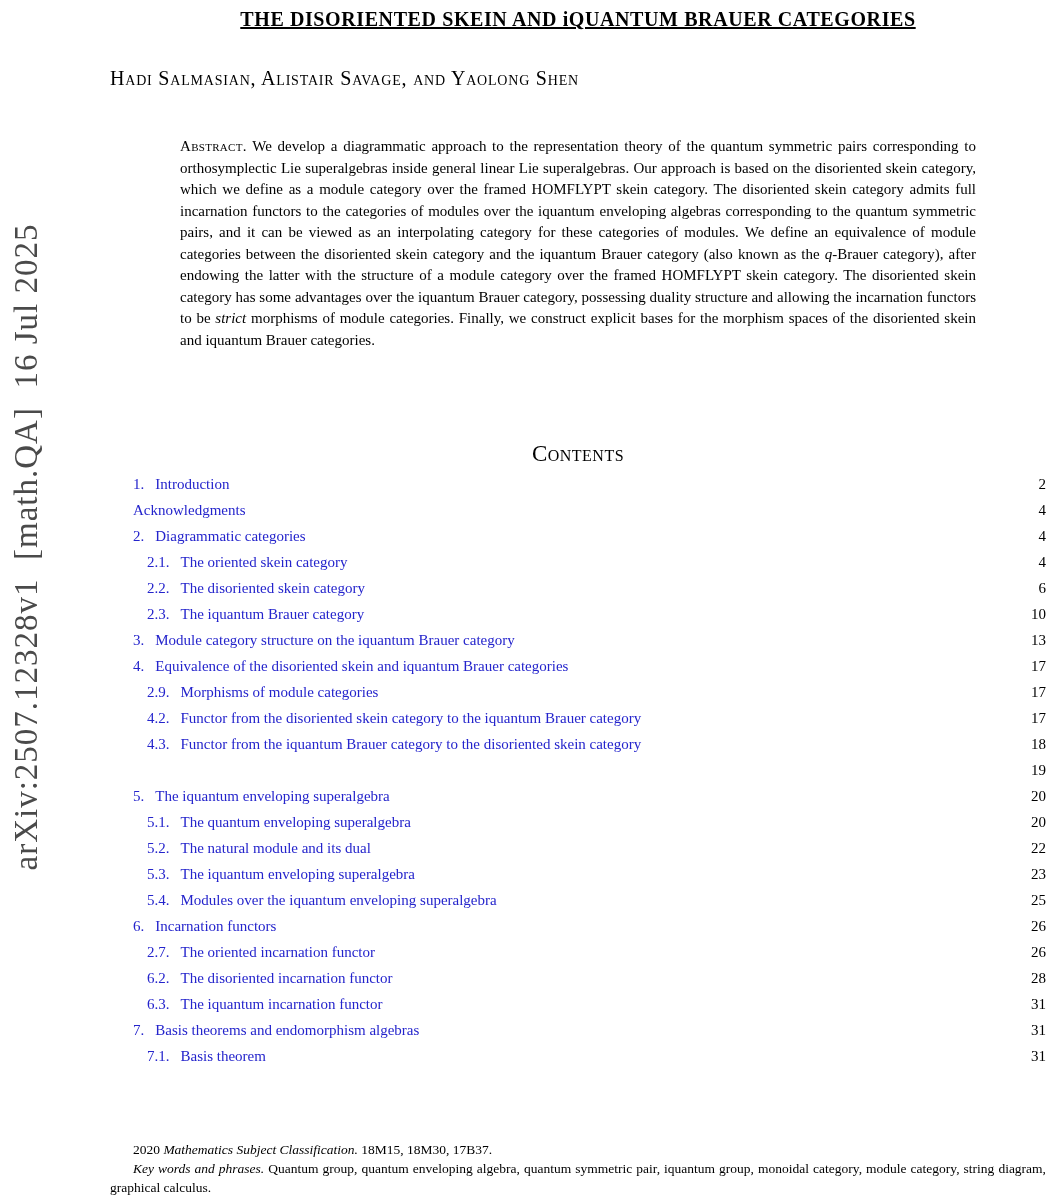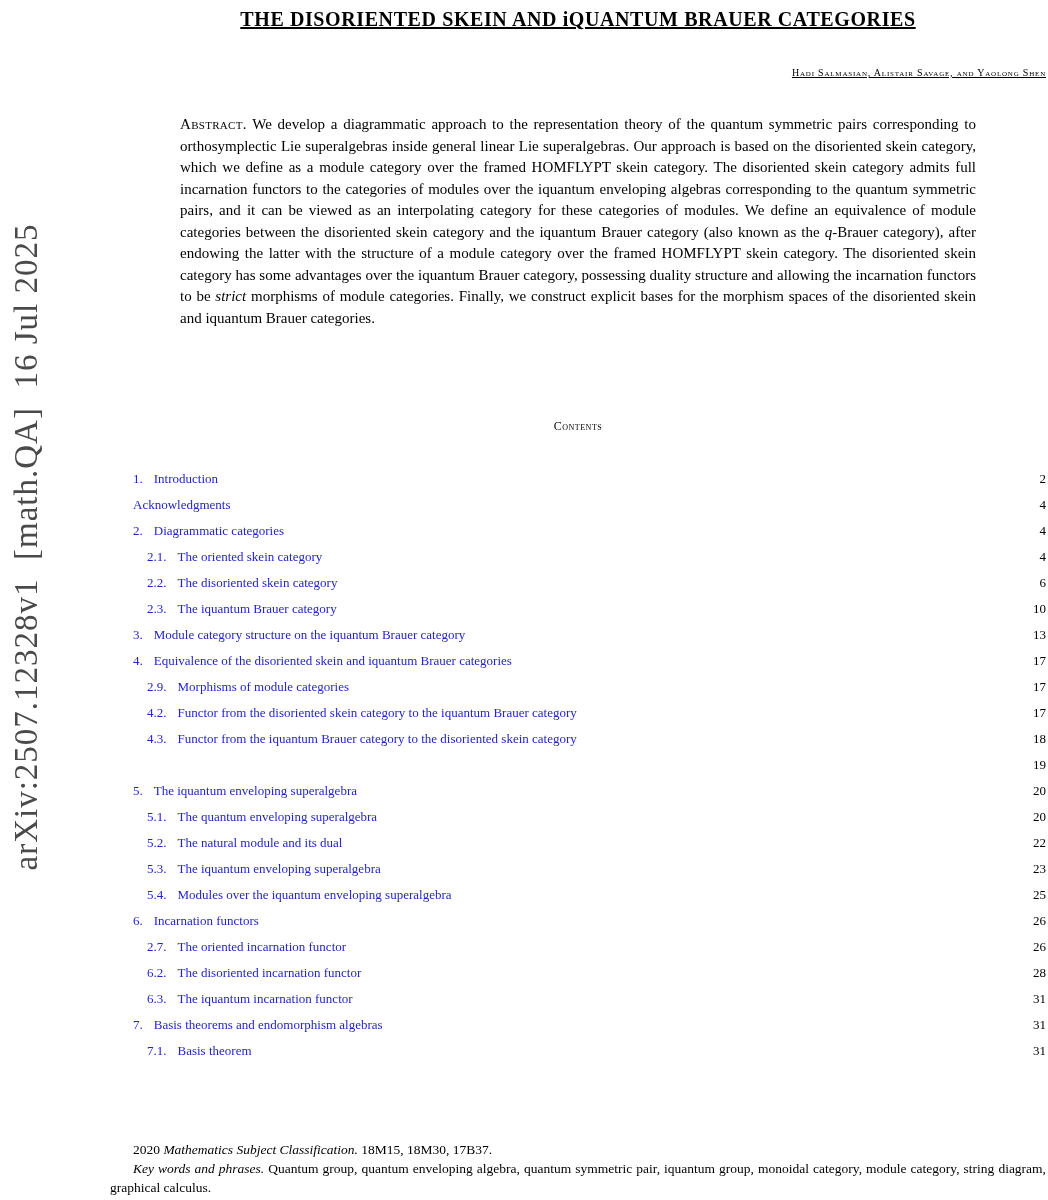--- a/index.html
+++ b/index.html
@@ -36,51 +36,50 @@
     margin-top: 8px;
     text-align: center;
     font-size: 20px;
     font-weight: bold;
     letter-spacing: 0.6px;
     text-decoration: underline;
   }
 
   .paper-authors {
     margin-top: 36px;
-    text-align: right;
-    font-size: 10px;
+    text-align: left;
+    font-size: 20px;
     font-variant: small-caps;
     letter-spacing: 0.8px;
-    text-decoration: underline;
   }
 
   .abstract-block {
-    margin-top: 36px;
+    margin-top: 46px;
     padding: 0 70px;
     font-size: 15px;
     line-height: 21.5px;
     text-align: justify;
   }
   .abstract-label {
     font-variant: small-caps;
     letter-spacing: 0.3px;
   }
 
   .contents-heading {
     margin-top: 90px;
     text-align: center;
-    font-size: 12px;
+    font-size: 23px;
     font-variant: small-caps;
     letter-spacing: 0.5px;
   }
 
   .toc {
-    margin-top: 32px;
+    margin-top: 4px;
     padding-left: 23px;
-    font-size: 13px;
+    font-size: 15px;
   }
   .toc-row {
     display: flex;
     align-items: baseline;
     line-height: 26px;
   }
   .toc-row.toc-sub { padding-left: 14px; }
   .toc-link {
     color: var(--link);
     text-decoration: none;

